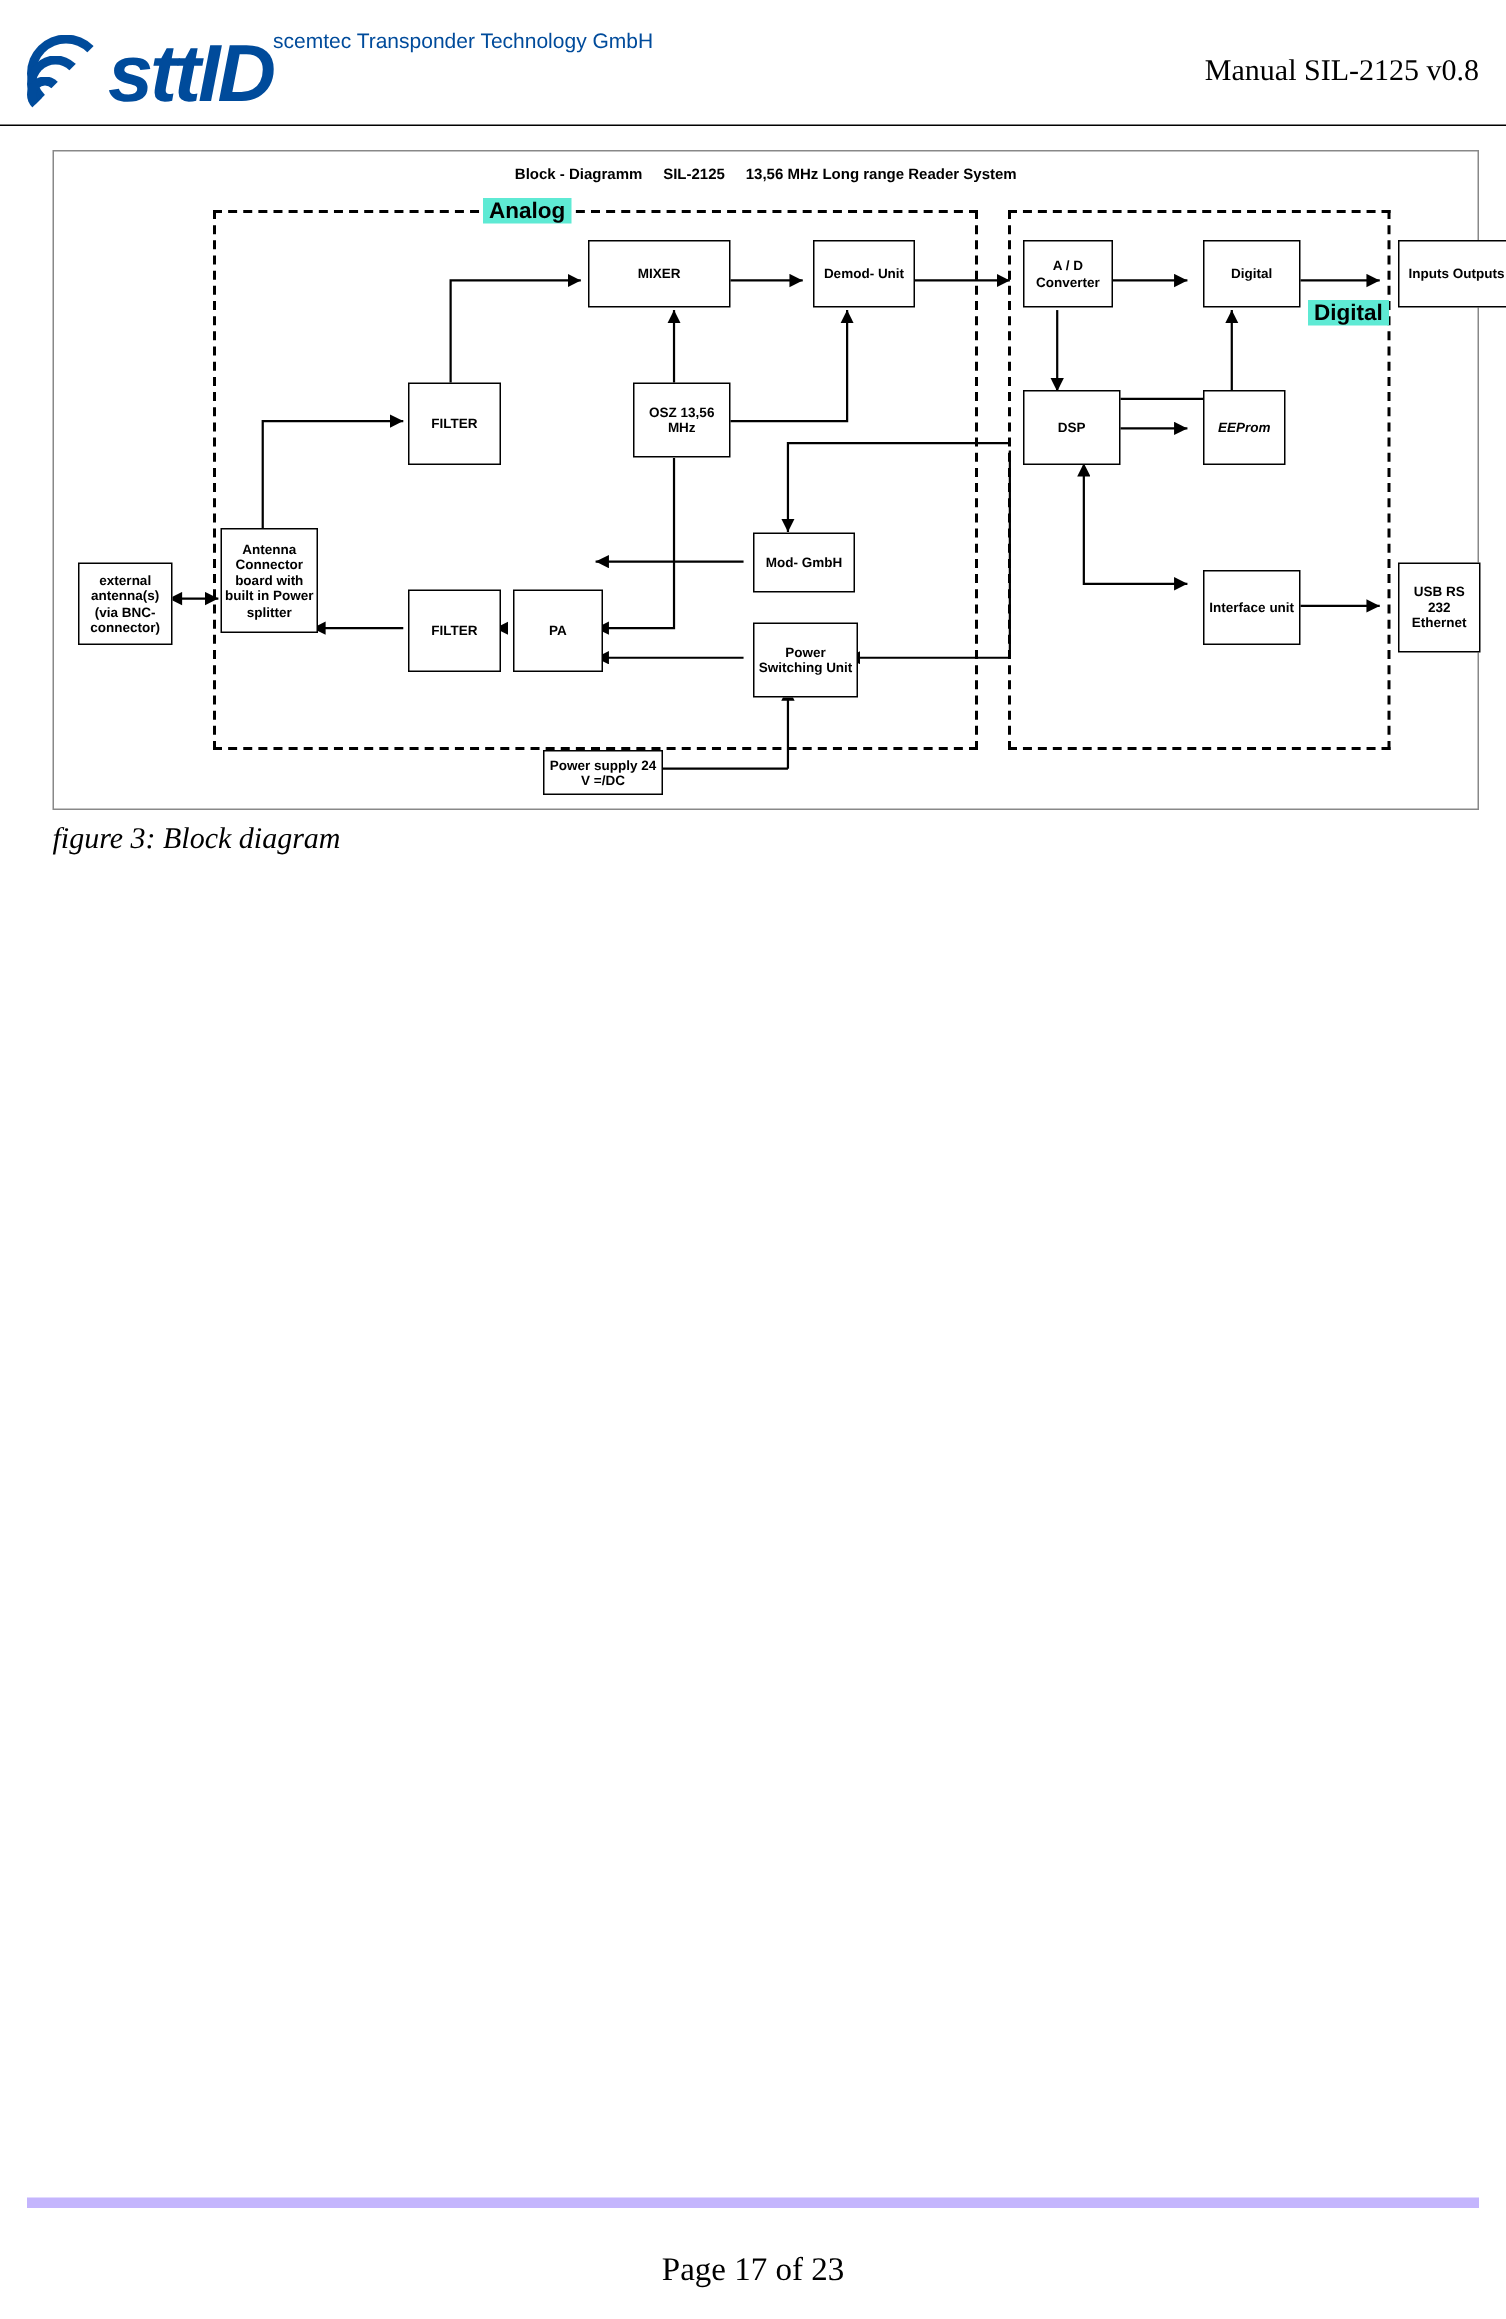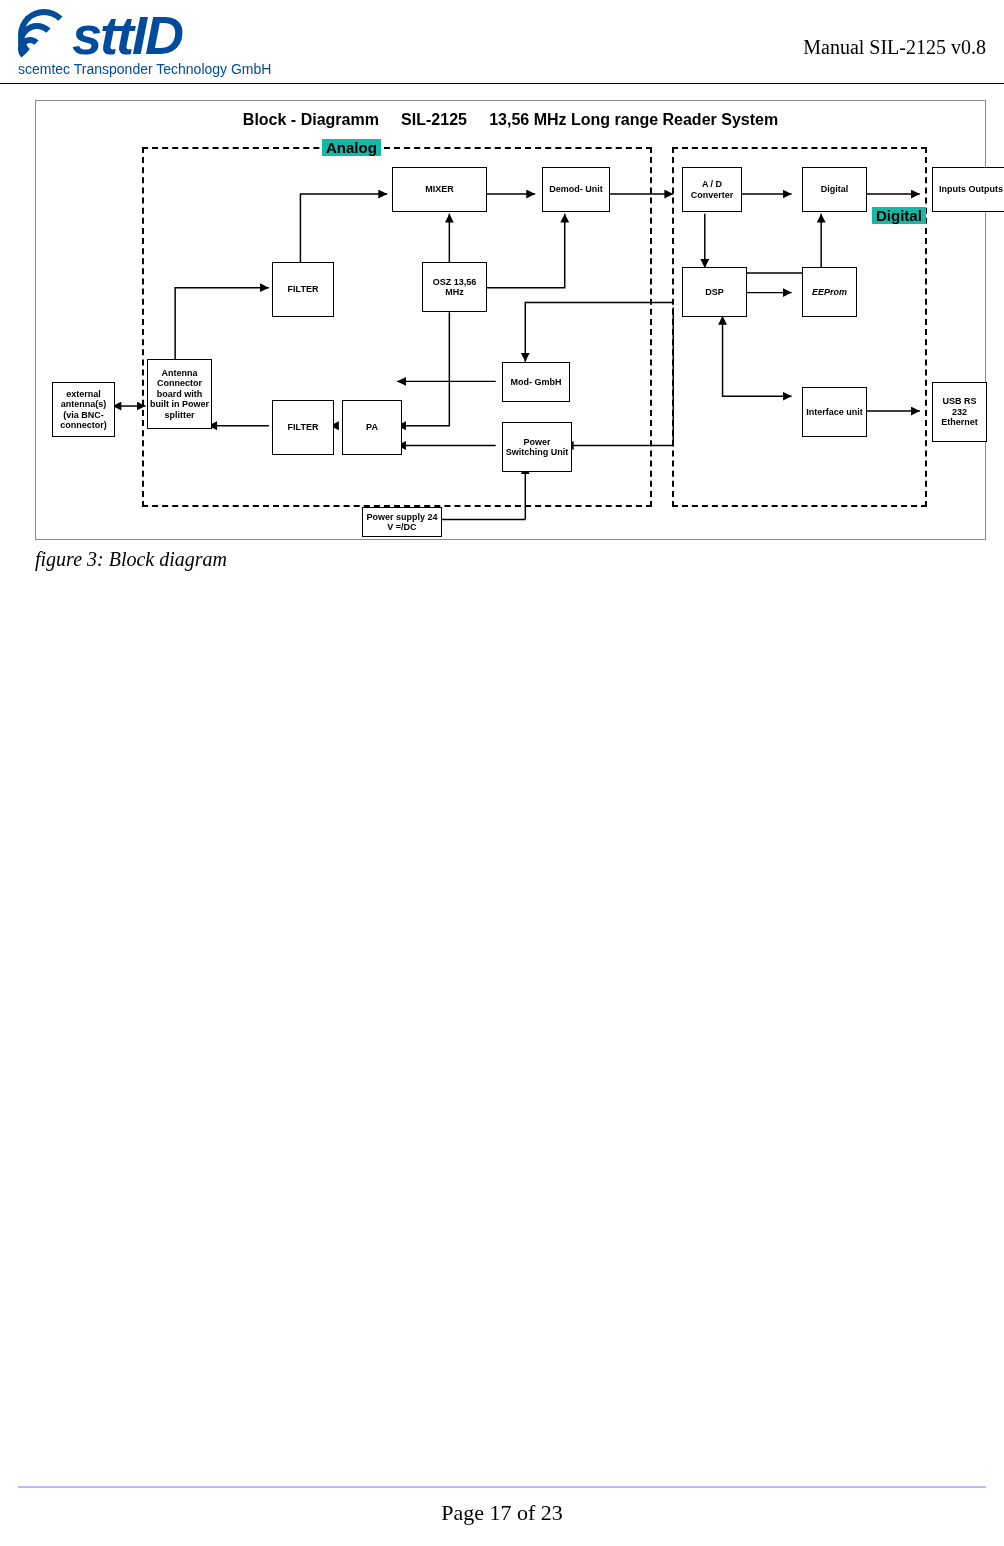--- a/index.html
+++ b/index.html
@@ -16,21 +16,20 @@
     top: 0; left: 0; right: 0;
     height: 84px;
     border-bottom: 1px solid #000;
     display: flex;
     align-items: flex-end;
     justify-content: space-between;
     padding: 0 18px 6px 18px;
   }
   .logo {
     display: flex;
-    flex-direction: column;
     align-items: flex-start;
   }
   .logo-top {
     display: flex;
     align-items: center;
     height: 56px;
   }
   .logo-icon {
     width: 52px; height: 52px;
     position: relative;
@@ -75,42 +74,42 @@
   .diagram-frame {
     border: 1px solid #888;
     background: #fff;
     padding: 10px 6px 6px 6px;
     position: relative;
     height: 440px;
   }
   .diagram-title {
     font-family: Arial, Helvetica, sans-serif;
     font-weight: 700;
-    font-size: 16px;
+    font-size: 10px;
     text-align: center;
     margin-bottom: 8px;
     white-space: pre;
   }
   .diag-area {
     position: relative;
     width: 100%;
     height: 400px;
     font-family: Arial, Helvetica, sans-serif;
   }
   .dashbox {
     position: absolute;
     border: 2px dashed #000;
   }
   .analog-box { top: 10px; left: 100px; width: 510px; height: 360px; }
   .digital-box { top: 10px; left: 630px; width: 255px; height: 360px; }
   .section-label {
     position: absolute;
     font-weight: 700;
     font-size: 15px;
-    background: #14b8a6;
+    background: #5eead4;
     padding: 0 4px;
   }
   .block {
     position: absolute;
     border: 1px solid #000;
     background: #fff;
     font-size: 9px;
     font-weight: 700;
     text-align: center;
     display: flex;
@@ -125,23 +124,23 @@
     pointer-events: none;
   }
   .caption {
     font-style: italic;
     font-size: 20px;
     margin-top: 8px;
   }
   .footer {
     position: absolute;
     left: 18px; right: 18px; bottom: 20px;
-    border-top: 2px solid #c4b5fd;
+    border-top: 7px solid #c4b5fd;
     text-align: center;
-    padding-top: 12px;
+    padding-top: 28px;
     font-size: 22px;
   }
 </style>
 </head>
 <body>
 
 <div class="header">
   <div class="logo">
     <div class="logo-top">
       <div class="logo-icon">

